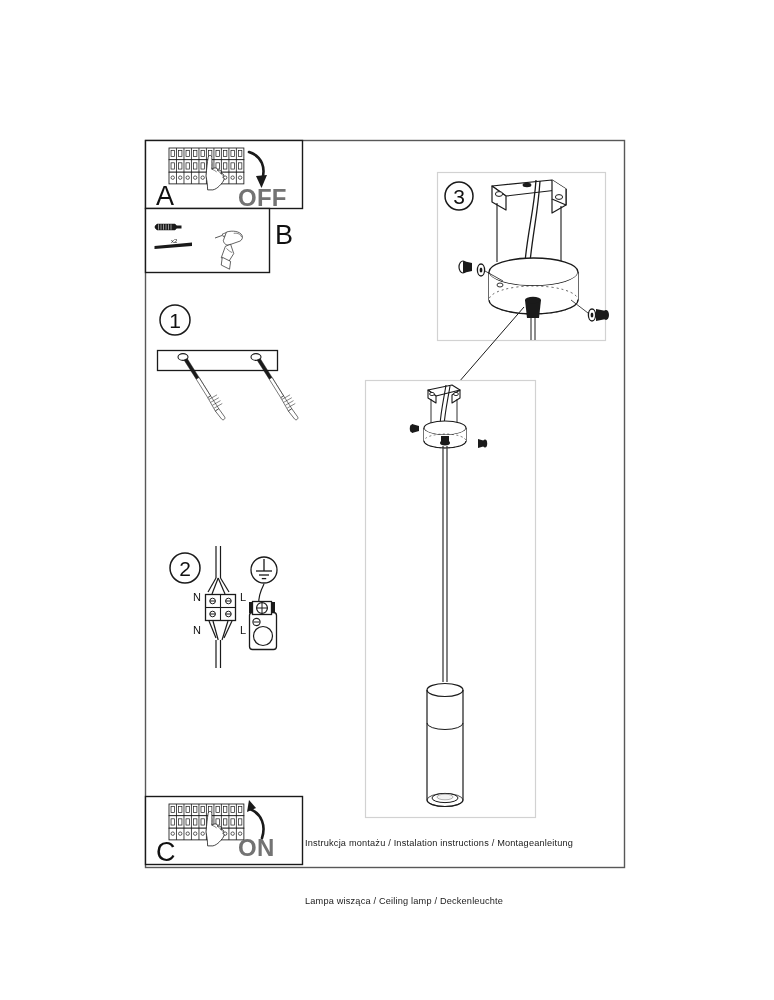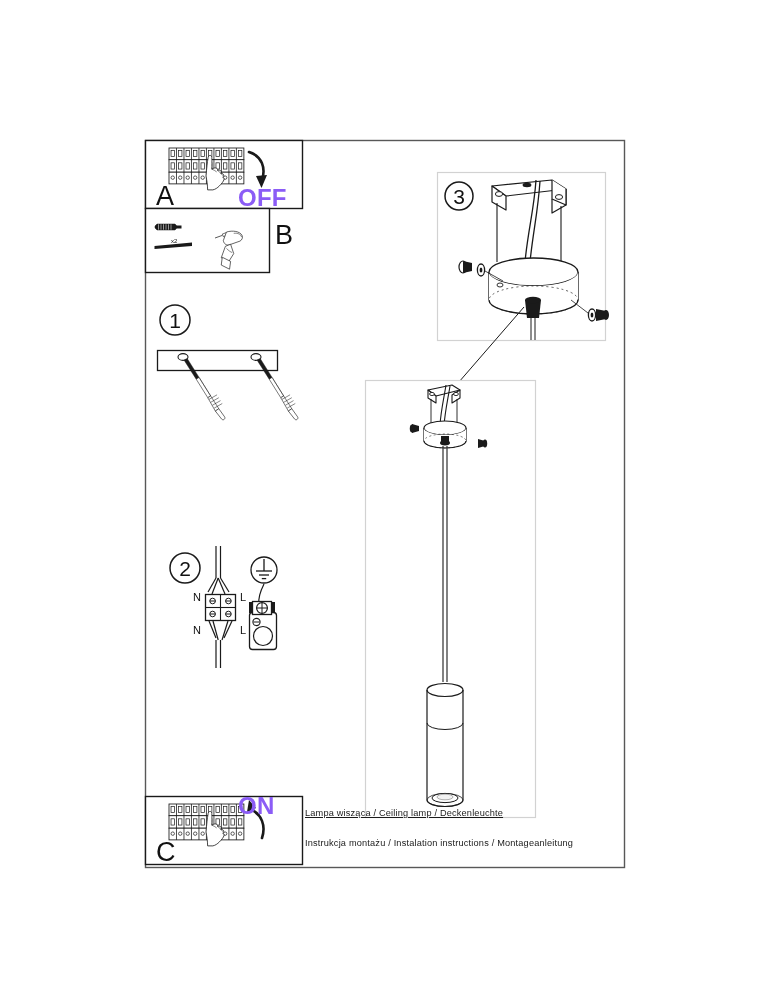--- a/index.html
+++ b/index.html
@@ -27,33 +27,33 @@
   }
   .cap-line {
     position: absolute;
     font-size: 9.2px;
     color: #1a1a1a;
     white-space: nowrap;
     letter-spacing: 0.02em;
     text-align: right;
   }
   #cap1 { left: 305px; top: 838px; }
-  #cap2 { left: 305px; top: 808px; text-decoration: underline; }
+  #cap2 { left: 305px; top: 896px; }
   .bigletter {
     position: absolute;
     font-size: 27px;
     color: #111;
     font-weight: 400;
     line-height: 1;
   }
   .onoff {
     position: absolute;
     font-size: 24px;
     font-weight: 700;
-    color: #8b5cf6;
+    color: #737373;
     line-height: 1;
     letter-spacing: 0.01em;
   }
   .stepnum {
     position: absolute;
     font-size: 21px;
     color: #111;
     line-height: 1;
     text-align: center;
   }
@@ -427,18 +427,18 @@
   <div class="stepnum" style="left:165px; top:310px; width:20px;">1</div>
   <div class="stepnum" style="left:175px; top:558px; width:20px;">2</div>
   <div class="stepnum" style="left:449px; top:186px; width:20px;">3</div>
 
   <div class="nl" style="left:193px; top:592px;">N</div>
   <div class="nl" style="left:240px; top:592px;">L</div>
   <div class="nl" style="left:193px; top:625px;">N</div>
   <div class="nl" style="left:240px; top:625px;">L</div>
 
   <div class="bigletter" style="left:156px; top:839px;">C</div>
-  <div class="onoff" style="left:238px; top:794px;">ON</div>
+  <div class="onoff" style="left:238px; top:836px;">ON</div>
 
   <div class="cap-line" id="cap1">Instrukcja montażu / Instalation instructions / Montageanleitung</div>
   <div class="cap-line" id="cap2">Lampa wisząca / Ceiling lamp / Deckenleuchte</div>
 
 </div>
 
 </body></html>

